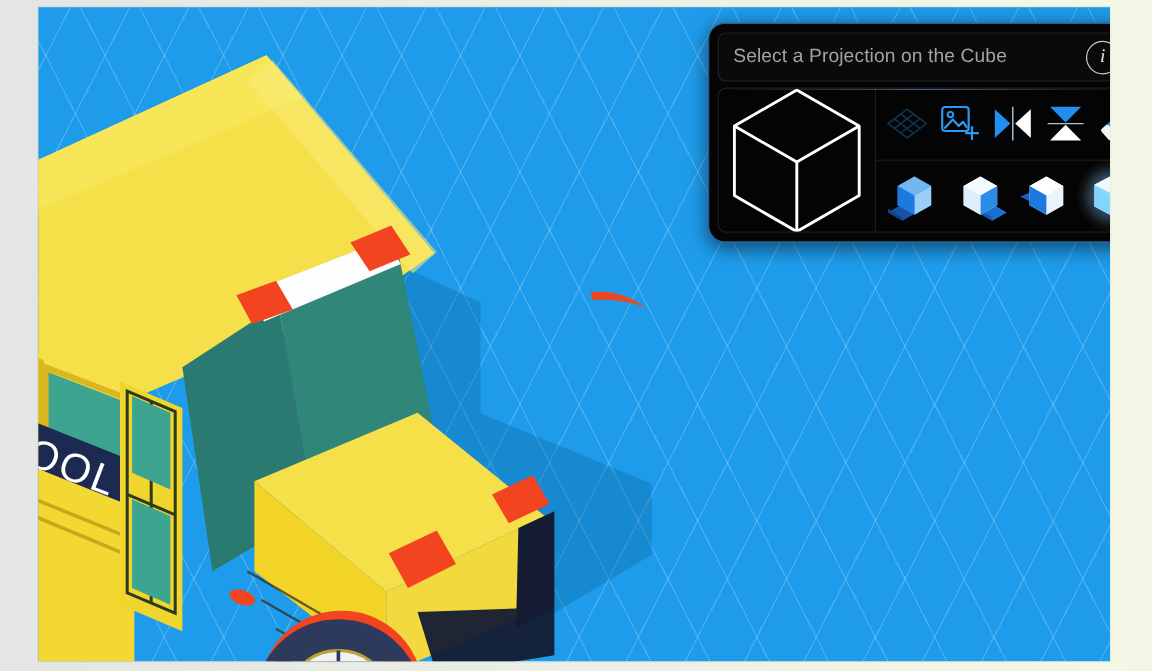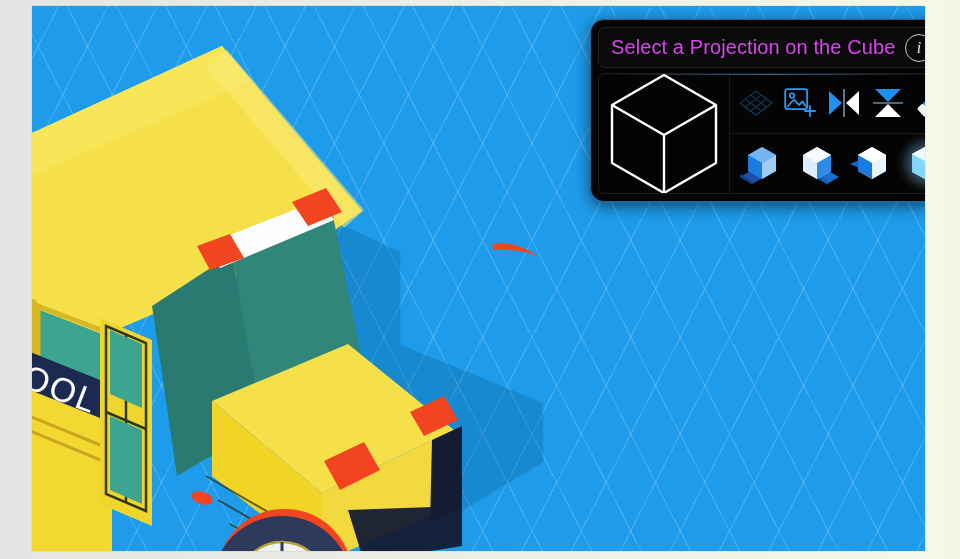--- a/index.html
+++ b/index.html
@@ -113,22 +113,22 @@
     background: #0a0a0a;
     display: flex;
     align-items: center;
     justify-content: space-between;
     padding: 0 8px 0 12px;
     box-sizing: border-box;
     flex: 0 0 auto;
   }
 
   .panel-title {
-    color: #d946ef;
-    font-size: 20px;
+    color: #a3a3a3;
+    font-size: 16px;
     letter-spacing: 0.1px;
     white-space: nowrap;
     font-family: "Liberation Sans", sans-serif;
   }
 
   .info-btn {
     width: 26px;
     height: 26px;
     border-radius: 50%;
     border: 1.4px solid #c9c9c9;

